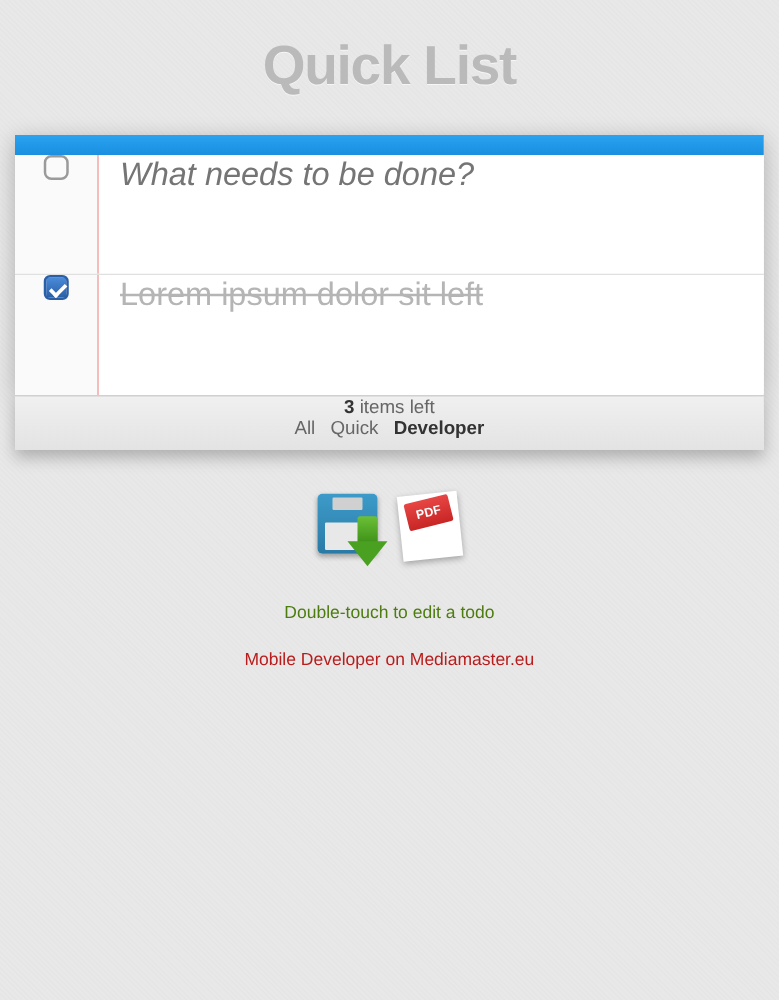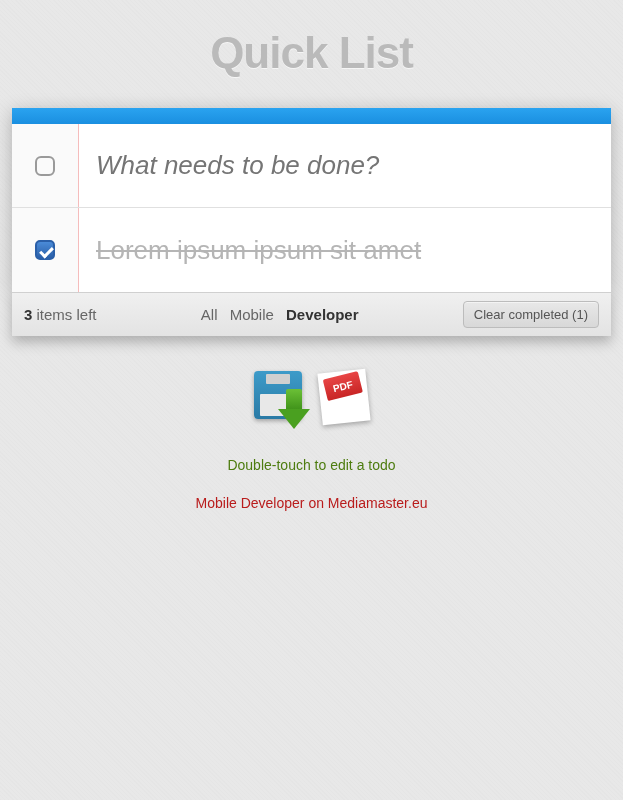--- a/index.html
+++ b/index.html
@@ -25,22 +25,22 @@
       background: #ffffff;
       box-shadow: 0 4px 18px rgba(0,0,0,0.25);
       border-radius: 2px;
     }
     .blue-bar {
       height: 16px;
       background: linear-gradient(#2aa3f0, #1a8fe0);
     }
     .row {
       display: flex;
-      align-items: center;
-      height: 84px;
+      align-items: flex-start;
+      height: 96px;
       border-bottom: 1px solid #e0e0e0;
       position: relative;
       background: linear-gradient(to right, #fafafa 0, #fafafa 66px, #f5bcbc 66px, #f5bcbc 67px, #ffffff 67px);
     }
     .row:last-child { border-bottom: none; }
     .check-col {
       width: 66px;
       display: flex;
       align-items: center;
       justify-content: center;
@@ -91,20 +91,21 @@
       margin: 0 12px;
       height: 44px;
       background: linear-gradient(#f0f0f0, #e3e3e3);
       border-top: 1px solid #d0d0d0;
       display: flex;
       align-items: center;
       font-size: 15px;
       color: #666;
       padding: 0 12px;
       box-shadow: 0 6px 12px rgba(0,0,0,0.25);
+      flex-direction: column;
     }
     .items-left { flex: 0 0 auto; }
     .items-left b { color: #333; font-weight: bold; }
     .filters {
       flex: 1;
       text-align: center;
     }
     .filters span {
       margin: 6px 4px;
       cursor: pointer;
@@ -224,35 +225,34 @@
     <div class="check-col">
       <div class="check-outline"></div>
     </div>
     <input class="new-input" type="text" placeholder="What needs to be done?" style="">
   </div>
 
   <div class="row">
     <div class="check-col">
       <div class="checked"></div>
     </div>
-    <div class="todo-text">Lorem ipsum ipsum sit amet</div>
+    <div class="todo-text">Lorem ipsum dolor sit left</div>
   </div>
 </div>
 
 <div class="footer">
   <div class="items-left">
     <b>3</b>
     <span>items left</span>
   </div>
   <div class="filters">
     <span>All</span>
-    <span>Mobile</span>
+    <span>Quick</span>
     <span class="active-filter">Developer</span>
   </div>
-  <button class="clear-btn">Clear completed (1)</button>
 </div>
 
 <div class="icons-row">
   <div class="save-icon">
     <div class="floppy"></div>
     <div class="arrow-stem"></div>
     <div class="arrow-head"></div>
   </div>
   <div class="pdf-icon">
     <div class="pdf-paper">

